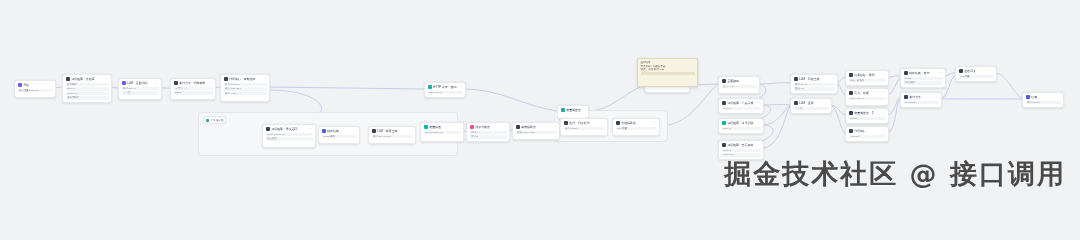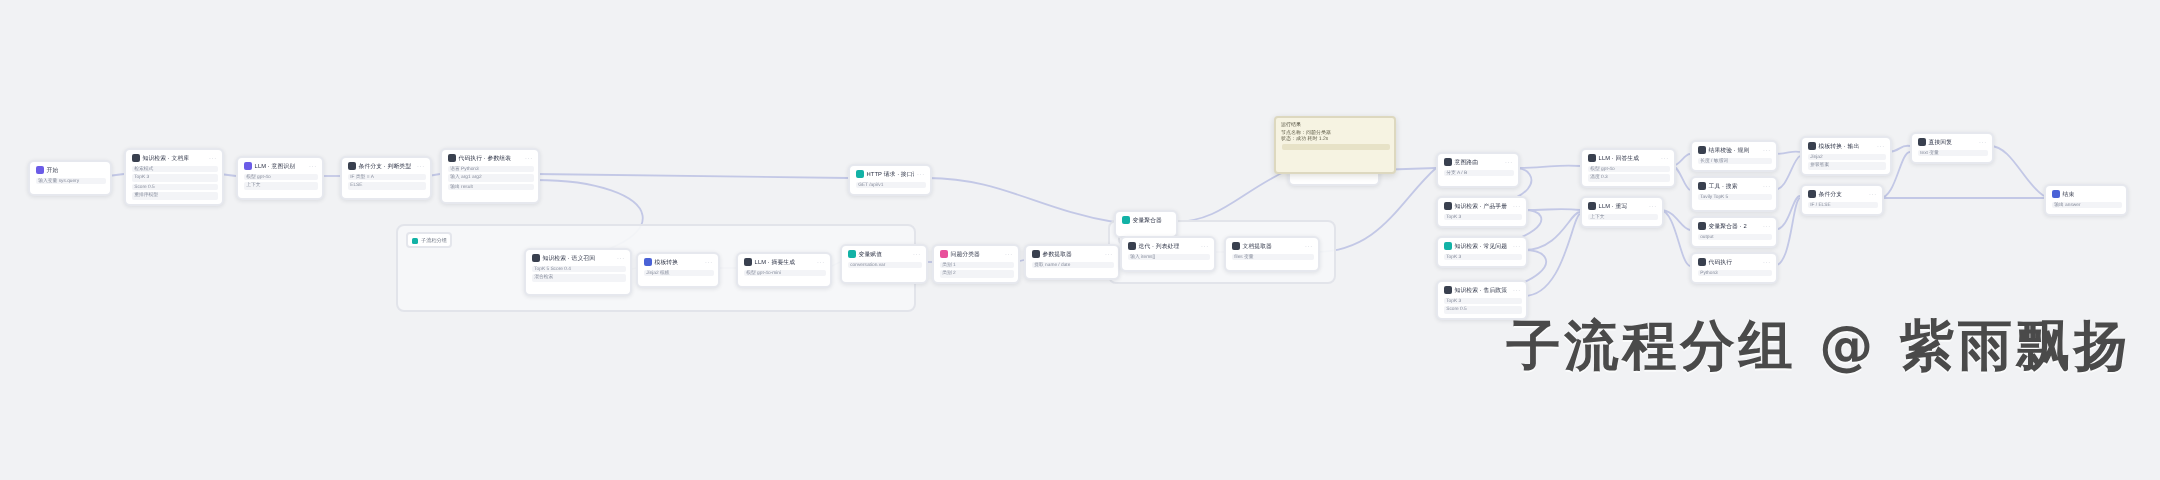--- a/index.html
+++ b/index.html
@@ -438,14 +438,14 @@
       </div>
     </div>
 
   <div id="runpanel" style="left: 637px; top: 58px; width: 54px; min-height: 23px;">
     <div class="rp-line b">运行结果</div>
     <div class="rp-line">节点名称：问题分类器</div>
     <div class="rp-line">状态：成功  耗时 1.2s</div>
     <div class="rp-bar"></div>
   </div>
 
-  <div id="watermark">子流程分组 @ 紫雨飘扬</div>
+  <div id="watermark">掘金技术社区 @ 接口调用</div>
 </div>
 
 </body></html>

